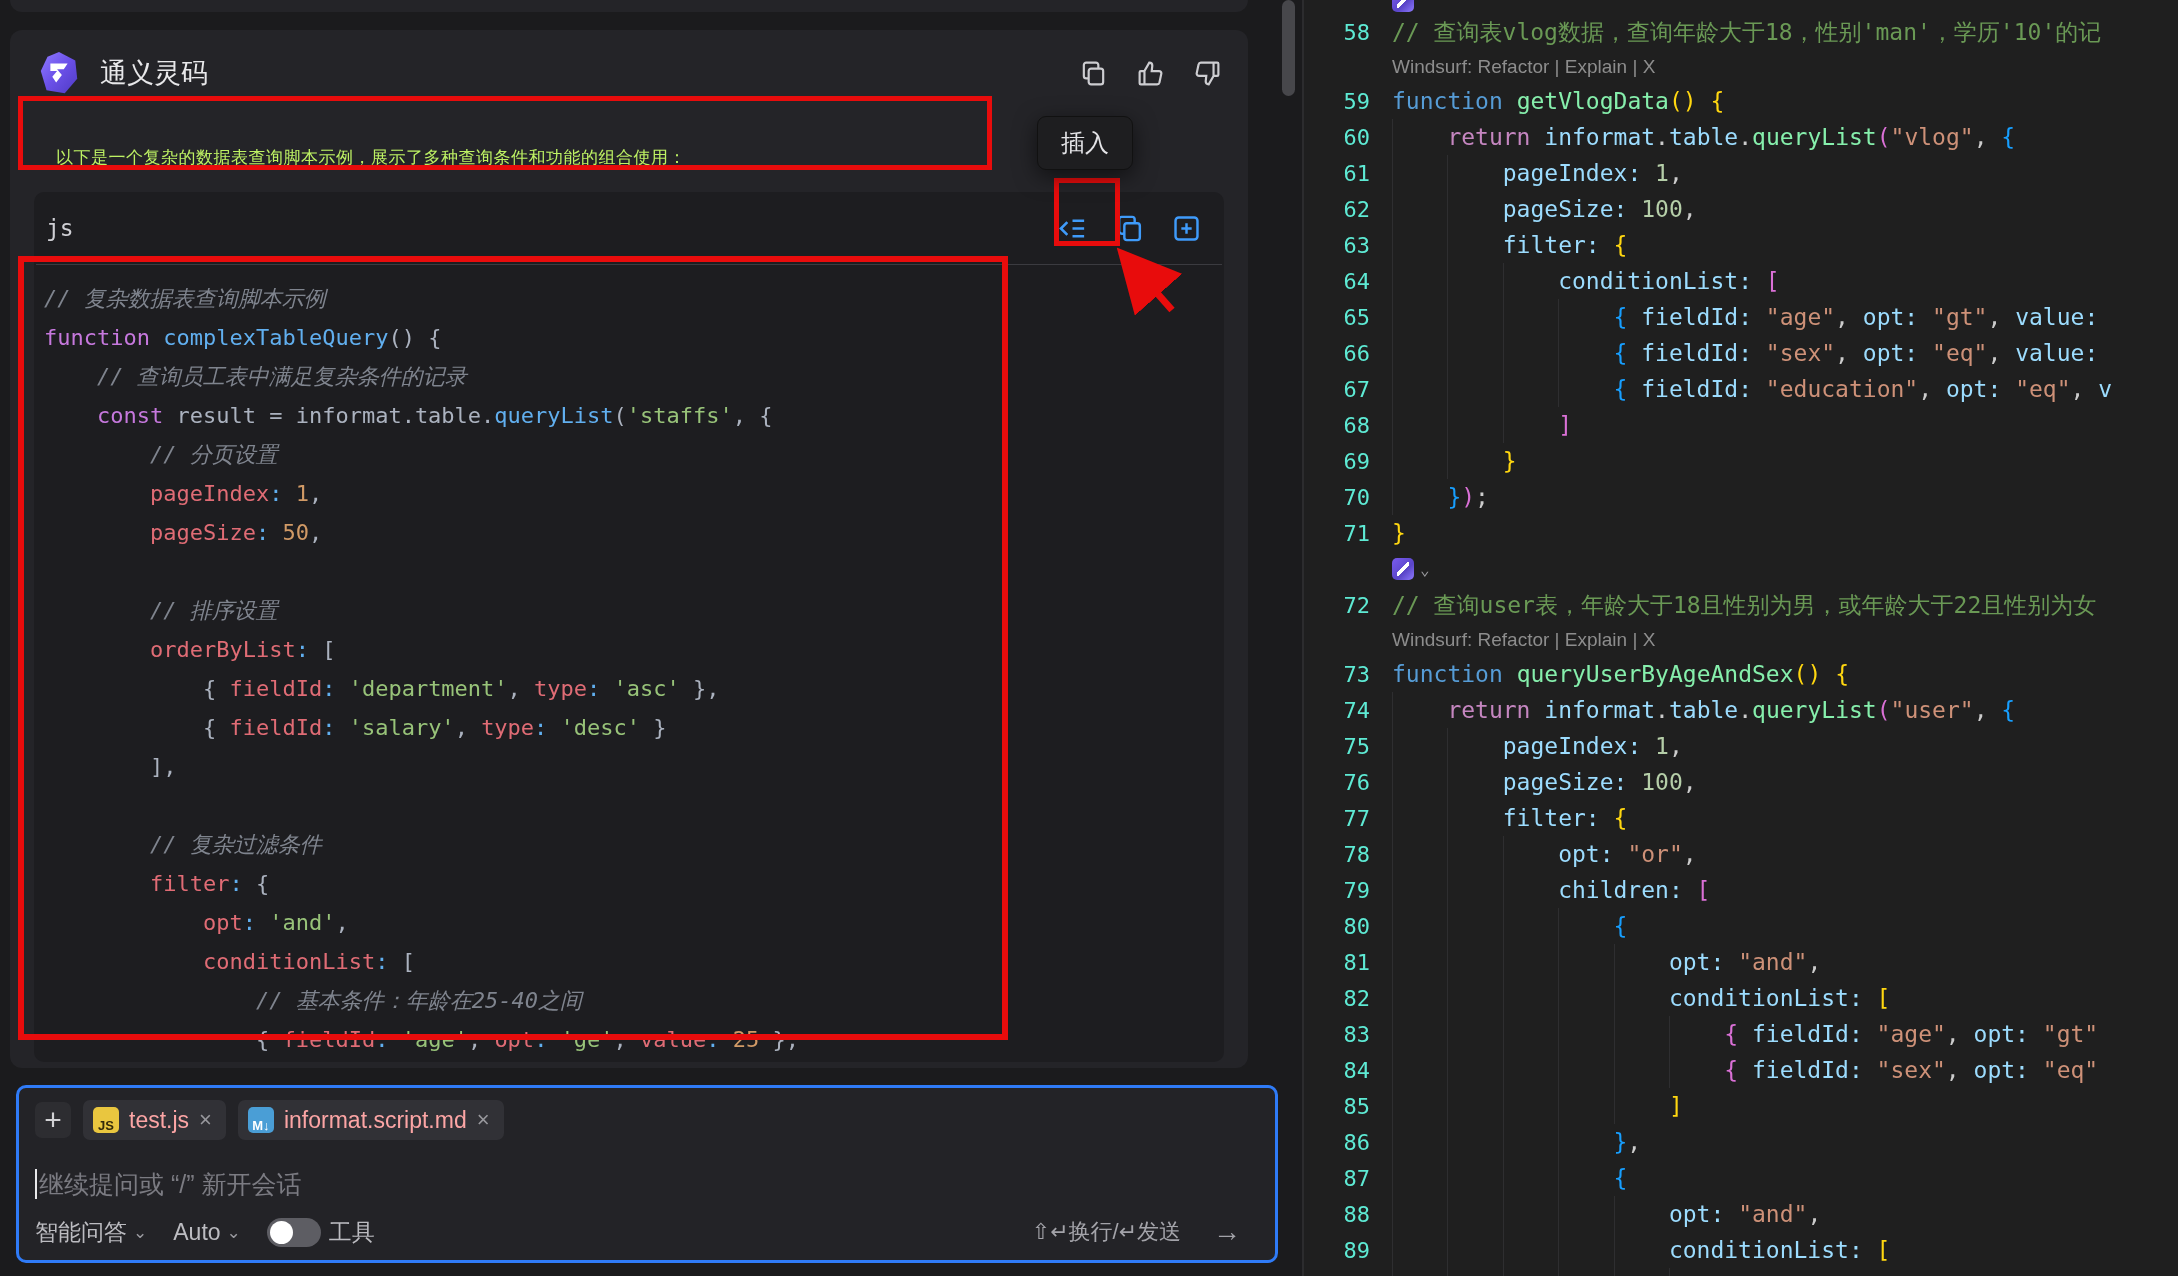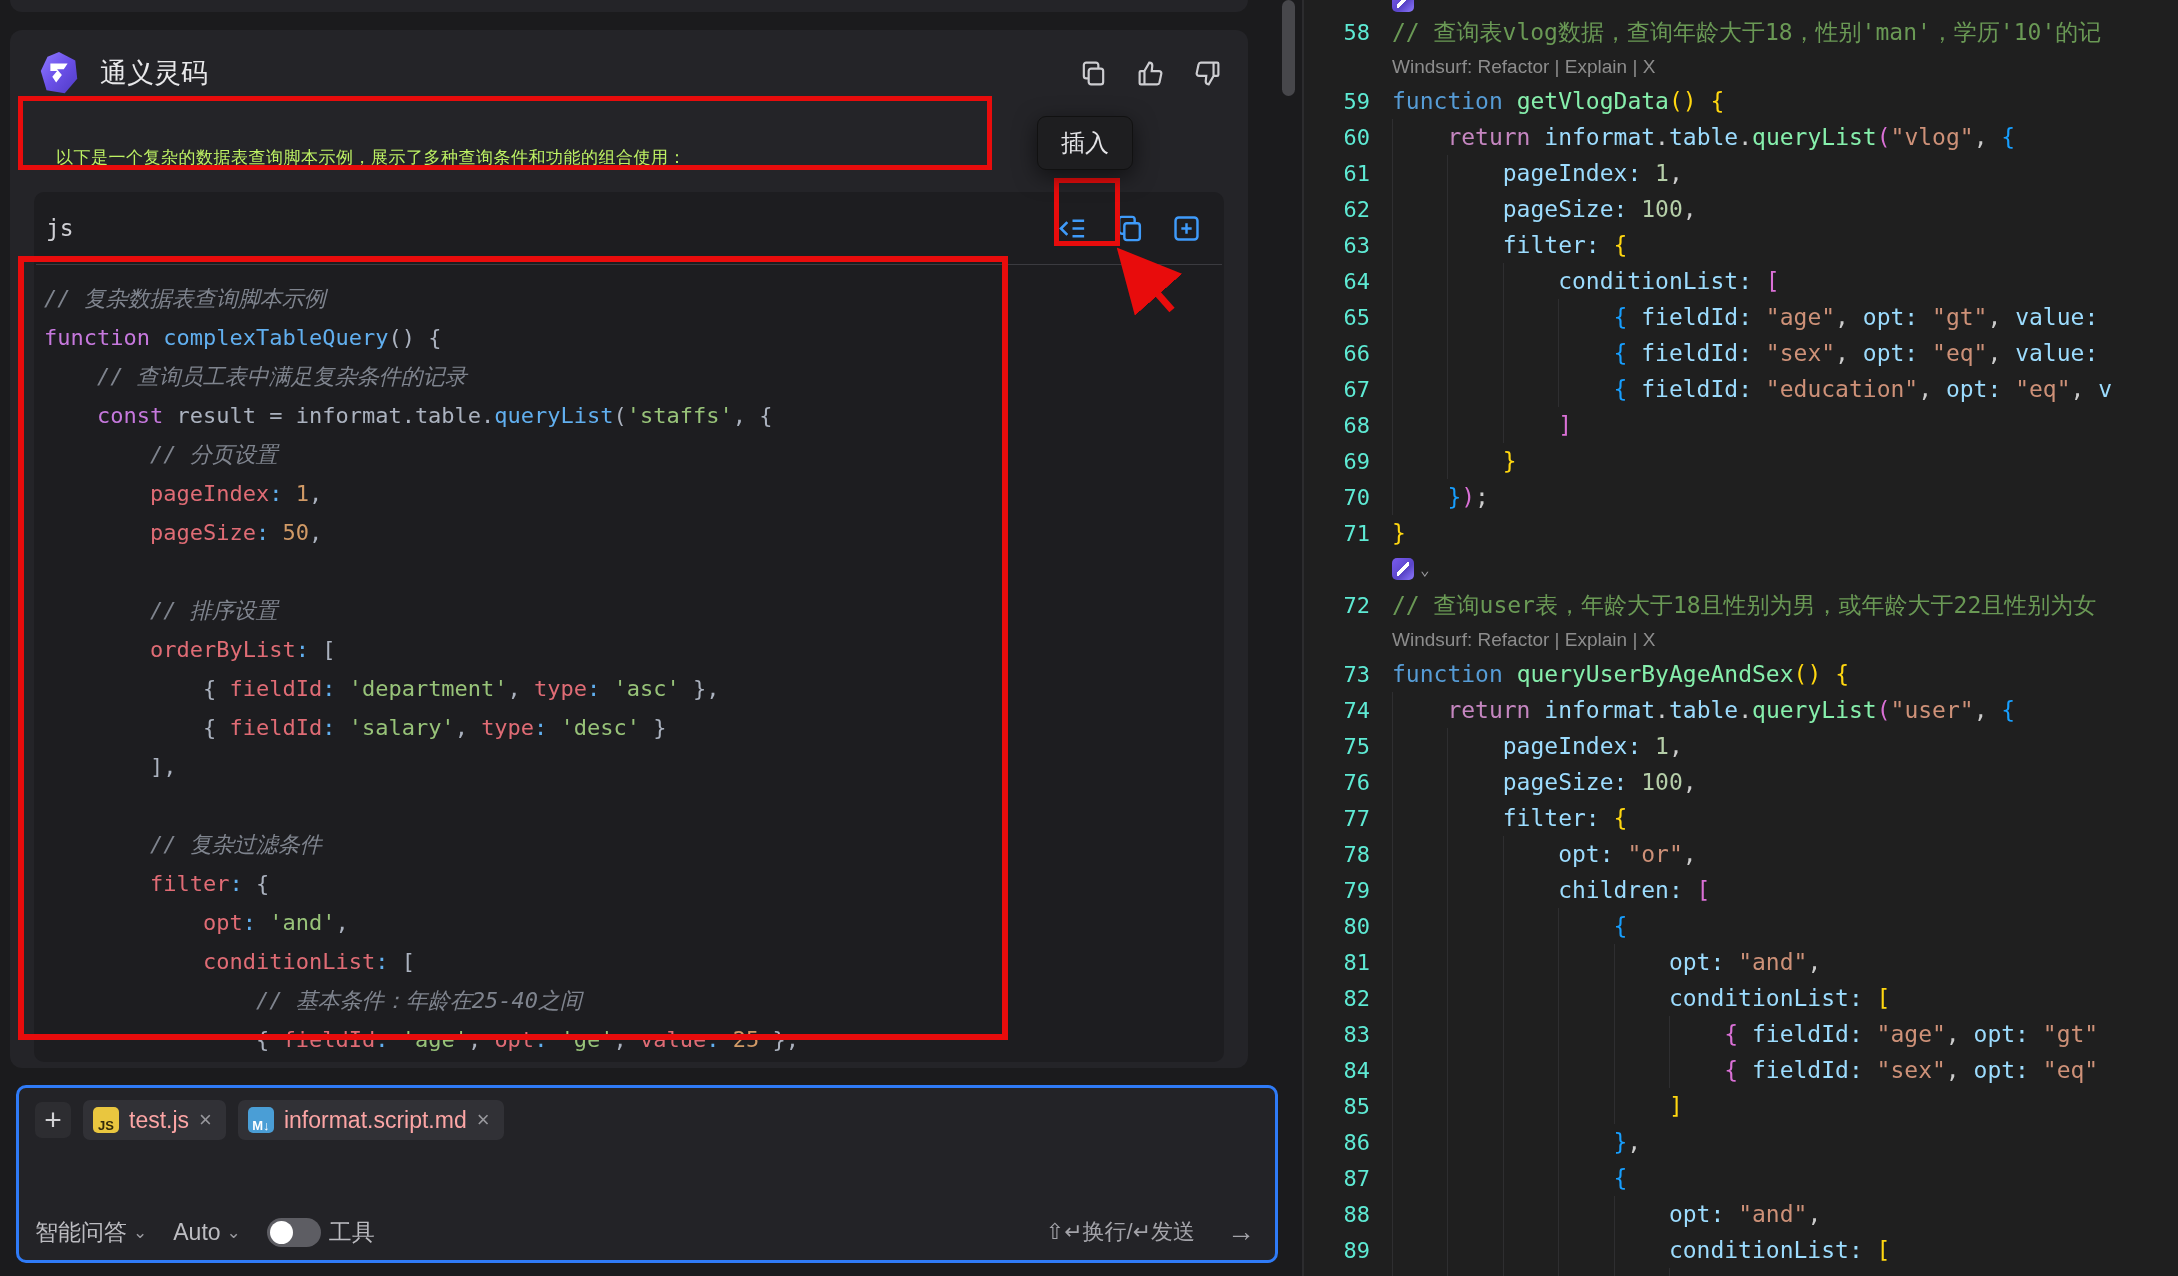--- a/index.html
+++ b/index.html
@@ -61,21 +61,21 @@
   .chip { height:40px; background:#313136; border-radius:7px; display:flex; align-items:center; gap:10px; padding:0 14px 0 10px; }
   .chip .badge { width:26px; height:26px; border-radius:5px; display:flex; align-items:flex-end; justify-content:center;
     font-weight:bold; font-size:13px; line-height:15px; }
   .badge-js { background:#e9c63f; color:#32290a; }
   .badge-md { background:#4a9ed6; color:#fff; font-size:12px; align-items:center; }
   .chip .chip-label { font-size:23px; color:#fca5a5; }
   .chip .chip-close { color:#98989d; font-size:22px; }
   .placeholder-row { margin-top:26px; display:flex; align-items:center; height:36px; }
   .caret { width:2px; height:30px; background:#e8e8ea; margin-right:2px; }
   .placeholder { font-size:25px; color:#7b7b82; }
-  .controls-row { position:absolute; left:16px; right:20px; bottom:12px; display:flex; align-items:center; }
+  .controls-row { position:absolute; left:16px; right:34px; bottom:12px; display:flex; align-items:center; }
   .ctl { font-size:23px; color:#bcbcc1; display:flex; align-items:center; gap:6px; }
   .ctl .chev { font-size:17px; color:#9a9aa0; }
   .ctl + .ctl { margin-left:26px; }
   .toggle { margin-left:26px; width:54px; height:29px; border-radius:15px; background:#5d5d63; position:relative; }
   .toggle .knob { position:absolute; left:3px; top:3px; width:23px; height:23px; border-radius:50%; background:#ffffff; }
   .toggle-label { margin-left:8px; font-size:23px; color:#bcbcc1; }
   .send-area { margin-left:auto; display:flex; align-items:center; gap:32px; }
   .send-hint { font-size:22px; color:#a3a3a9; }
   .send-arrow { font-size:28px; color:#a3a3a9; }
 
@@ -197,20 +197,24 @@
         <div class="chip">
           <span class="badge badge-js">JS</span>
           <span class="chip-label">test.js</span>
           <span class="chip-close">×</span>
         </div>
         <div class="chip">
           <span class="badge badge-md">M↓</span>
           <span class="chip-label">informat.script.md</span>
           <span class="chip-close">×</span>
         </div>
+      </div>
+      <div class="placeholder-row">
+        <span class="caret"></span>
+        <span class="placeholder">继续提问或 “/” 新开会话</span>
       </div>
       <div class="controls-row">
         <div class="ctl">
           <span>智能问答</span>
           <span class="chev">⌄</span>
         </div>
         <div class="ctl">
           <span>Auto</span>
           <span class="chev">⌄</span>
         </div>

